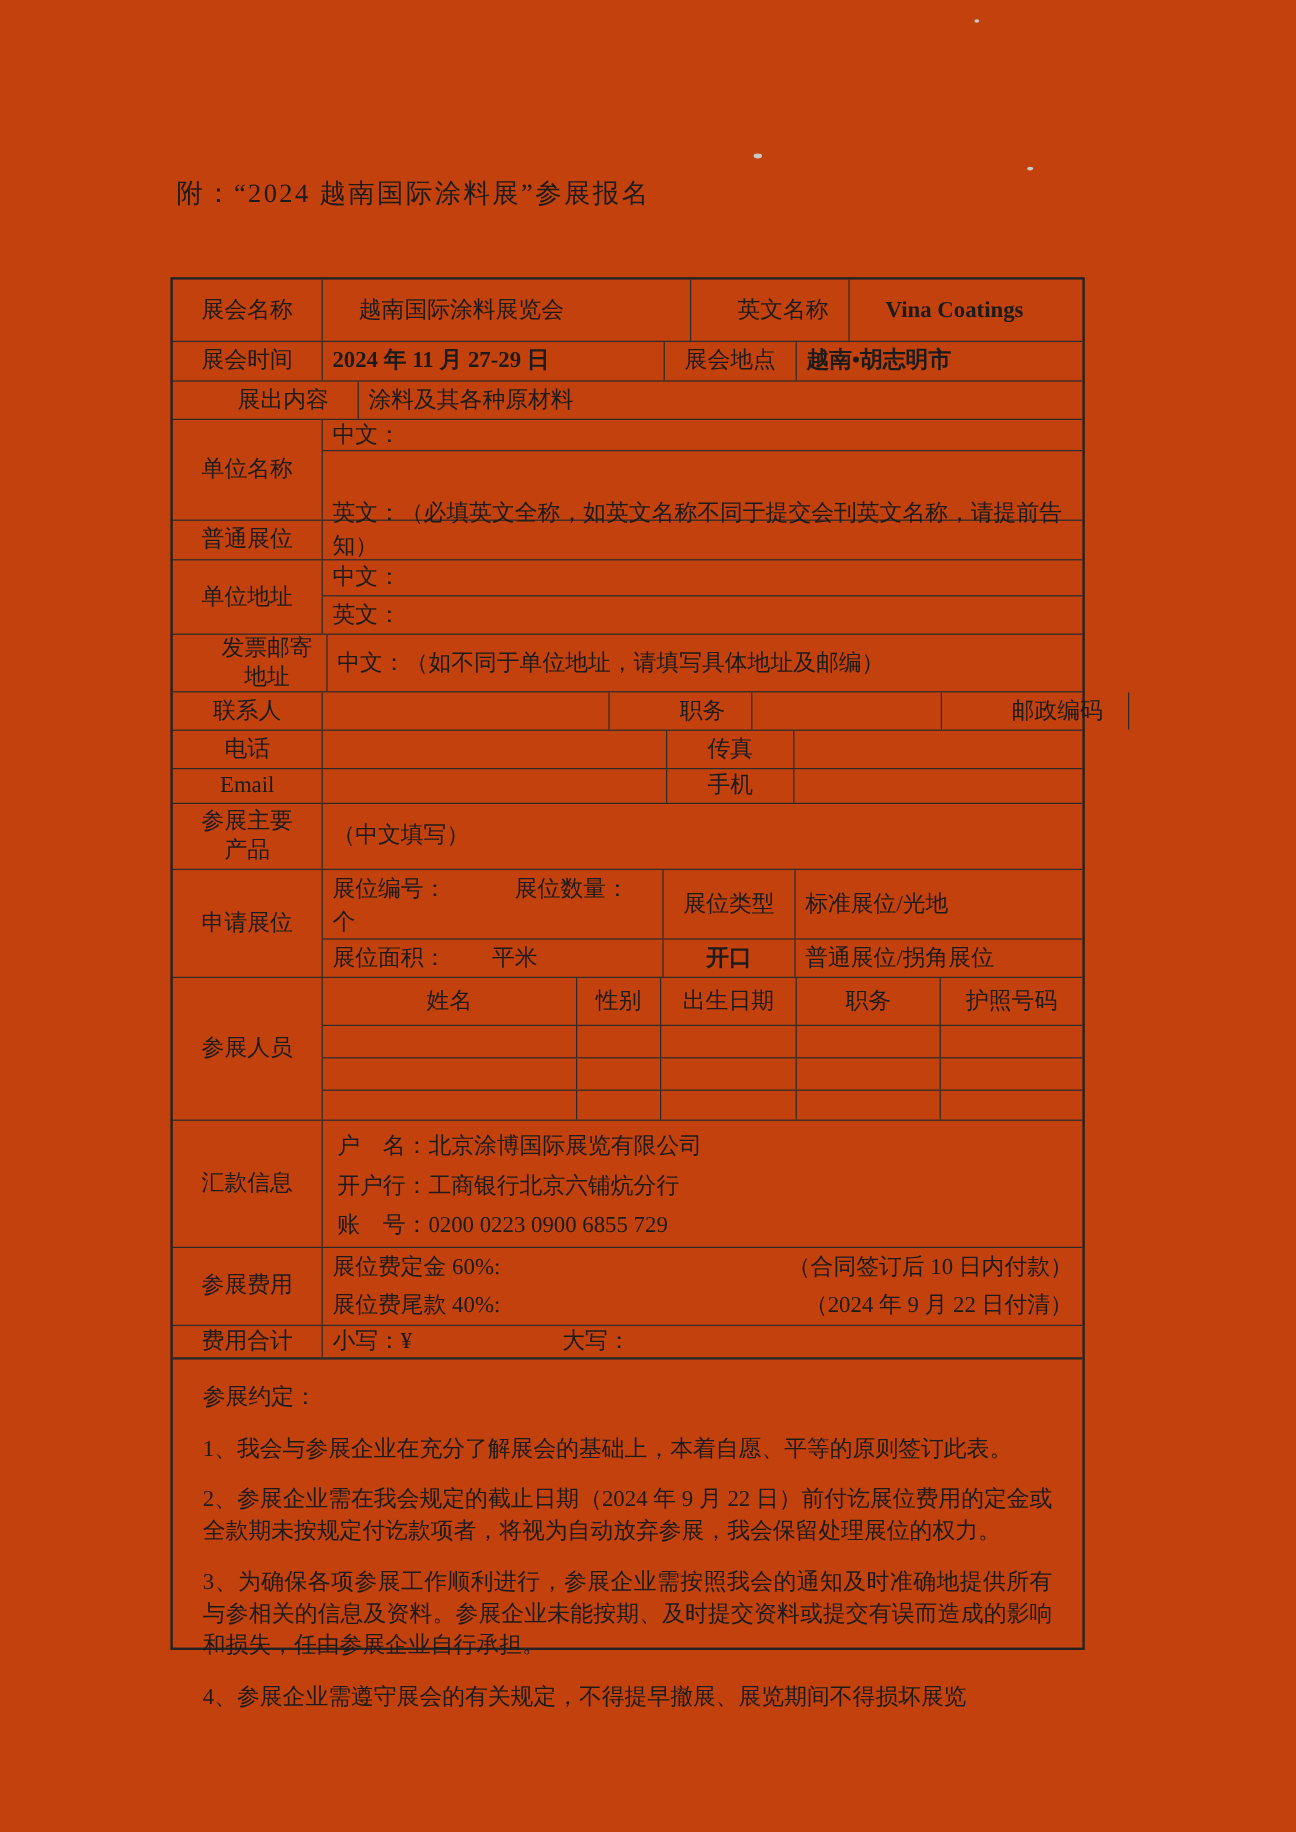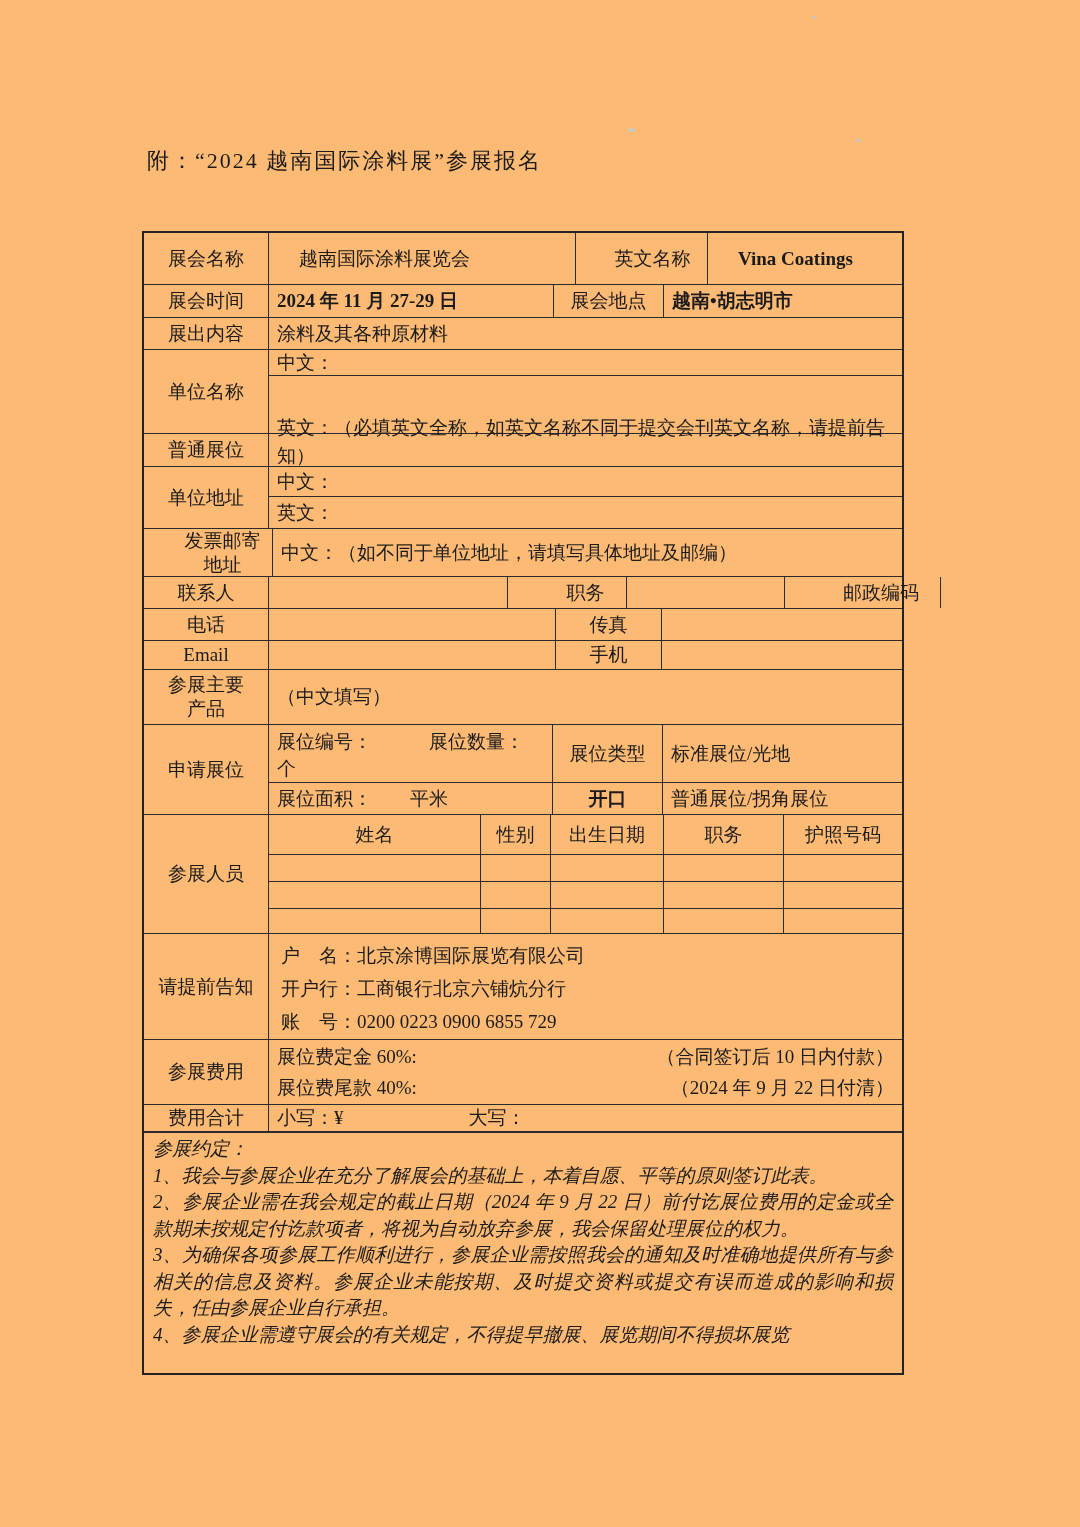--- a/index.html
+++ b/index.html
@@ -1,18 +1,18 @@
 <!DOCTYPE html>
 <html><head>
 <meta charset="utf-8">
 <style>
   html,body{margin:0;padding:0;background:#d9d9d9;}
   .page{
     position:relative;width:1080px;height:1527px;margin:0 auto;
-    background:#fdba74;color:#1b1b1b;overflow:hidden;
+    background:#c2410c;color:#1b1b1b;overflow:hidden;
     font-family:"Liberation Serif","DejaVu Serif",serif;
   }
   .doc-title{
     position:absolute;left:147px;top:146px;
     font-size:22px;letter-spacing:2px;white-space:nowrap;
   }
   .form{
     position:absolute;left:142px;top:231px;width:762px;
     border:2px solid #232323;box-sizing:border-box;
     font-size:19px;line-height:1.25;
@@ -28,21 +28,21 @@
   .lab{justify-content:center;text-align:center;white-space:pre-line;padding:1px 2px;}
   .grow{flex:1;}
   .fx{flex:none;}
   .bold{font-weight:bold;}
   .top{align-items:flex-start;padding-top:3px;}
   .pre{white-space:pre-line;}
   .stack{display:flex;flex-direction:column;flex:1;}
   .srow{display:flex;border-bottom:1px solid #2b2b2b;box-sizing:border-box;}
   .srow:last-child{border-bottom:none;}
   .agree{display:block;padding:3px 9px 0 9px;font-size:19px;line-height:26.5px;}
-  .agree p{margin:0;text-align:justify;font-style:italic;}
+  .agree p{margin:16px;text-align:justify;}
   .remit div{line-height:33px;}
   .fee-line{display:flex;justify-content:space-between;width:100%;line-height:31px;}
   .speck{position:absolute;background:#c9c9c6;border-radius:50%;}
 </style>
 </head>
 <body>
 
 <div class="page">
 
   <div class="speck" style="left:628px;top:128px;width:7px;height:4px;"></div>
@@ -60,21 +60,21 @@
       <div class="c grow bold">Vina Coatings</div>
     </div>
 
     <div class="row" style="height:33px;">
       <div class="c lab fx" style="width:125px;">展会时间</div>
       <div class="c fx bold" style="width:285px;">2024 年 11 月 27-29 日</div>
       <div class="c lab fx" style="width:110px;">展会地点</div>
       <div class="c grow bold">越南•胡志明市</div>
     </div>
 
-    <div class="row" style="height:32px;">
+    <div class="row" style="height:32px;padding-left:30px;">
       <div class="c lab fx" style="width:125px;">展出内容</div>
       <div class="c grow">涂料及其各种原材料</div>
     </div>
 
     <div class="row" style="height:84px;">
       <div class="c lab fx" style="width:125px;">单位名称</div>
       <div class="stack">
         <div class="srow" style="height:26px;">
           <div class="c grow" style="border-right:none;">中文：</div>
         </div>
@@ -181,21 +181,21 @@
           <div class="c fx" style="width:212px;"></div>
           <div class="c fx" style="width:70px;"></div>
           <div class="c fx" style="width:113px;"></div>
           <div class="c fx" style="width:120px;"></div>
           <div class="c grow"></div>
         </div>
       </div>
     </div>
 
     <div class="row" style="height:106px;">
-      <div class="c lab fx" style="width:125px;">请提前告知</div>
+      <div class="c lab fx" style="width:125px;">汇款信息</div>
       <div class="c grow remit" style="display:block;padding-top:5px;padding-left:12px;">
         <div>户　名：北京涂博国际展览有限公司</div>
         <div>开户行：工商银行北京六铺炕分行</div>
         <div>账　号：0200 0223 0900 6855 729</div>
       </div>
     </div>
 
     <div class="row" style="height:65px;">
       <div class="c lab fx" style="width:125px;">参展费用</div>
       <div class="c grow" style="display:block;padding-top:1px;">

